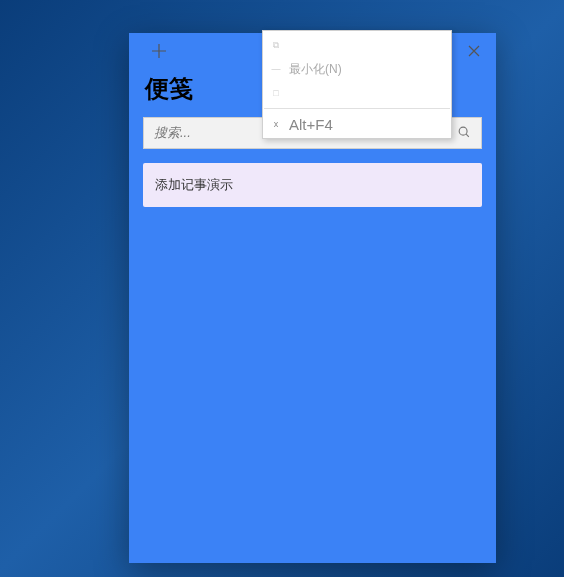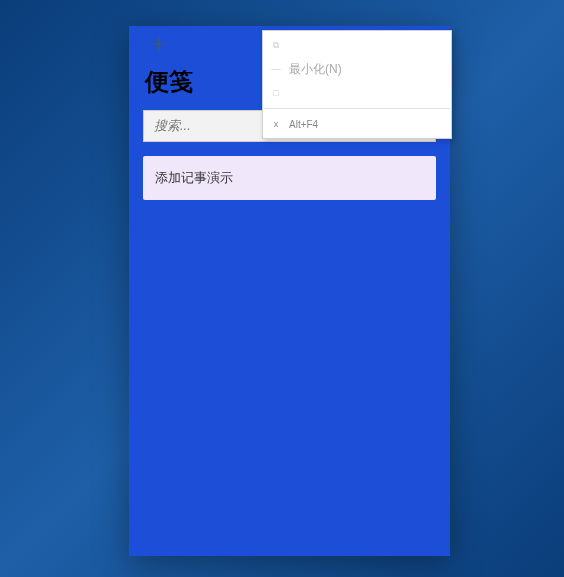--- a/index.html
+++ b/index.html
@@ -11,24 +11,24 @@
       width: 564px;
       height: 577px;
       background: linear-gradient(135deg, #0a3d7a 0%, #1e5fa8 50%, #0a3d7a 100%);
       font-family: "Microsoft YaHei", "Segoe UI", sans-serif;
       position: relative;
       overflow: hidden;
     }
     .app-window {
       position: absolute;
       left: 129px;
-      top: 26px;
-      width: 321px;
+      top: 33px;
+      width: 367px;
       height: 530px;
-      background: #1d4ed8;
+      background: #3b82f6;
       box-shadow: 0 8px 32px rgba(0,0,0,0.35);
     }
     .titlebar {
       height: 36px;
       display: flex;
       justify-content: space-between;
       align-items: center;
       padding: 0 4px;
     }
     .titlebar-left {
@@ -133,21 +133,21 @@
       color: #888;
     }
     .menu-item.disabled .menu-icon {
       color: #ccc;
     }
     .menu-label {
       flex: 1;
     }
     .menu-shortcut {
       color: #888;
-      font-size: 10px;
+      font-size: 15px;
     }
     .menu-sep {
       height: 1px;
       background: #e0e0e0;
       margin: 3px 1px;
     }
   </style>
 </head>
 <body>
 

